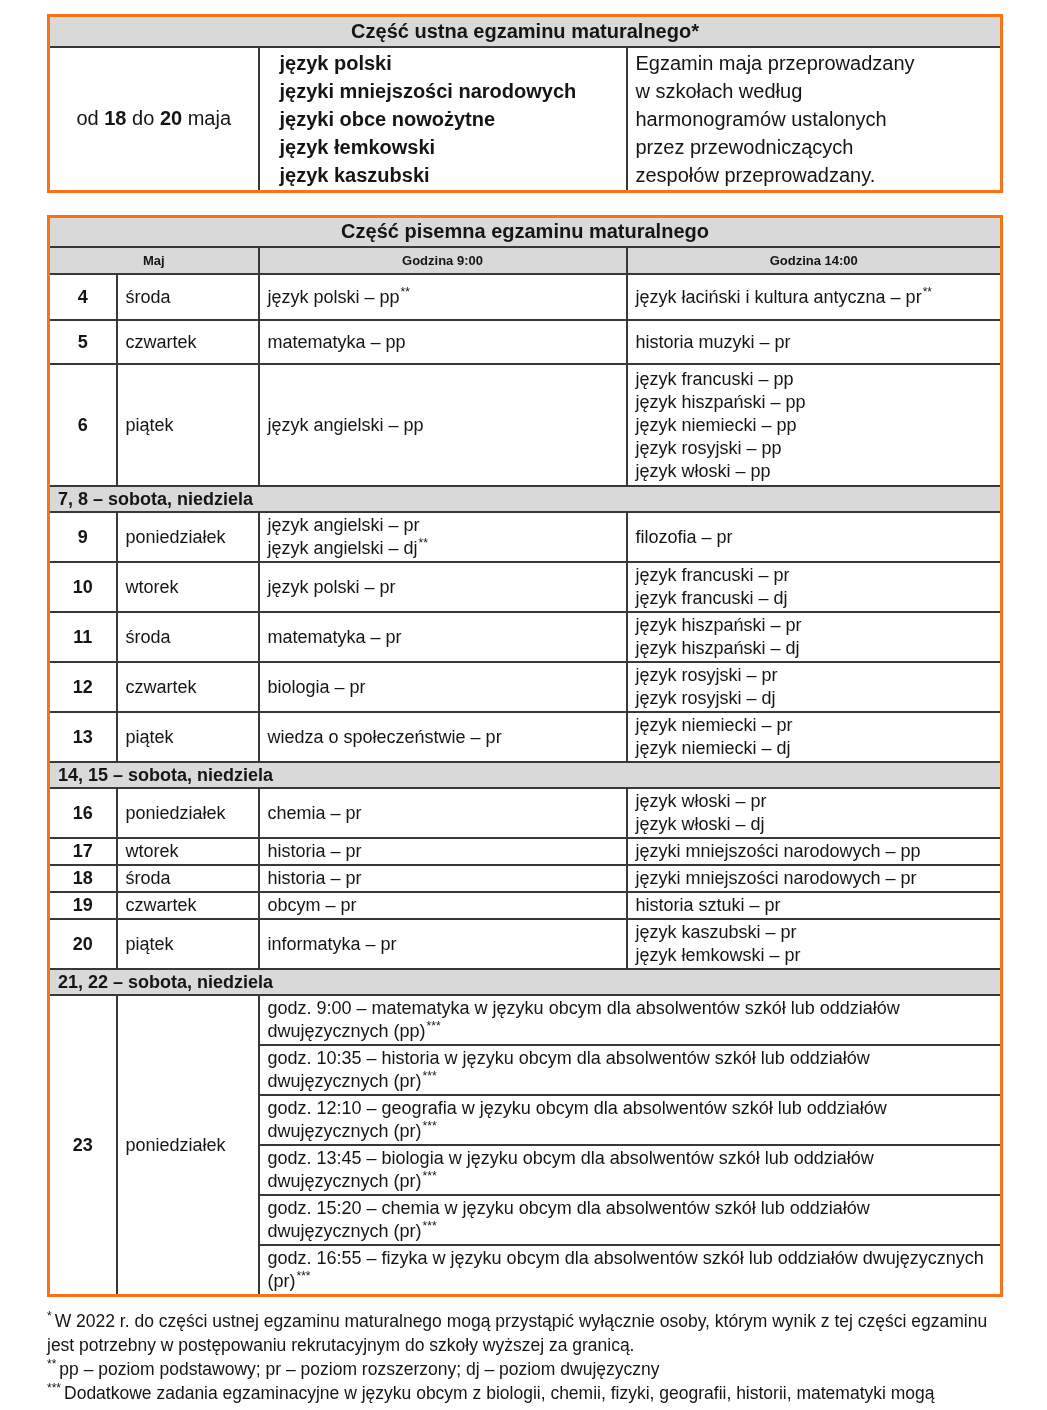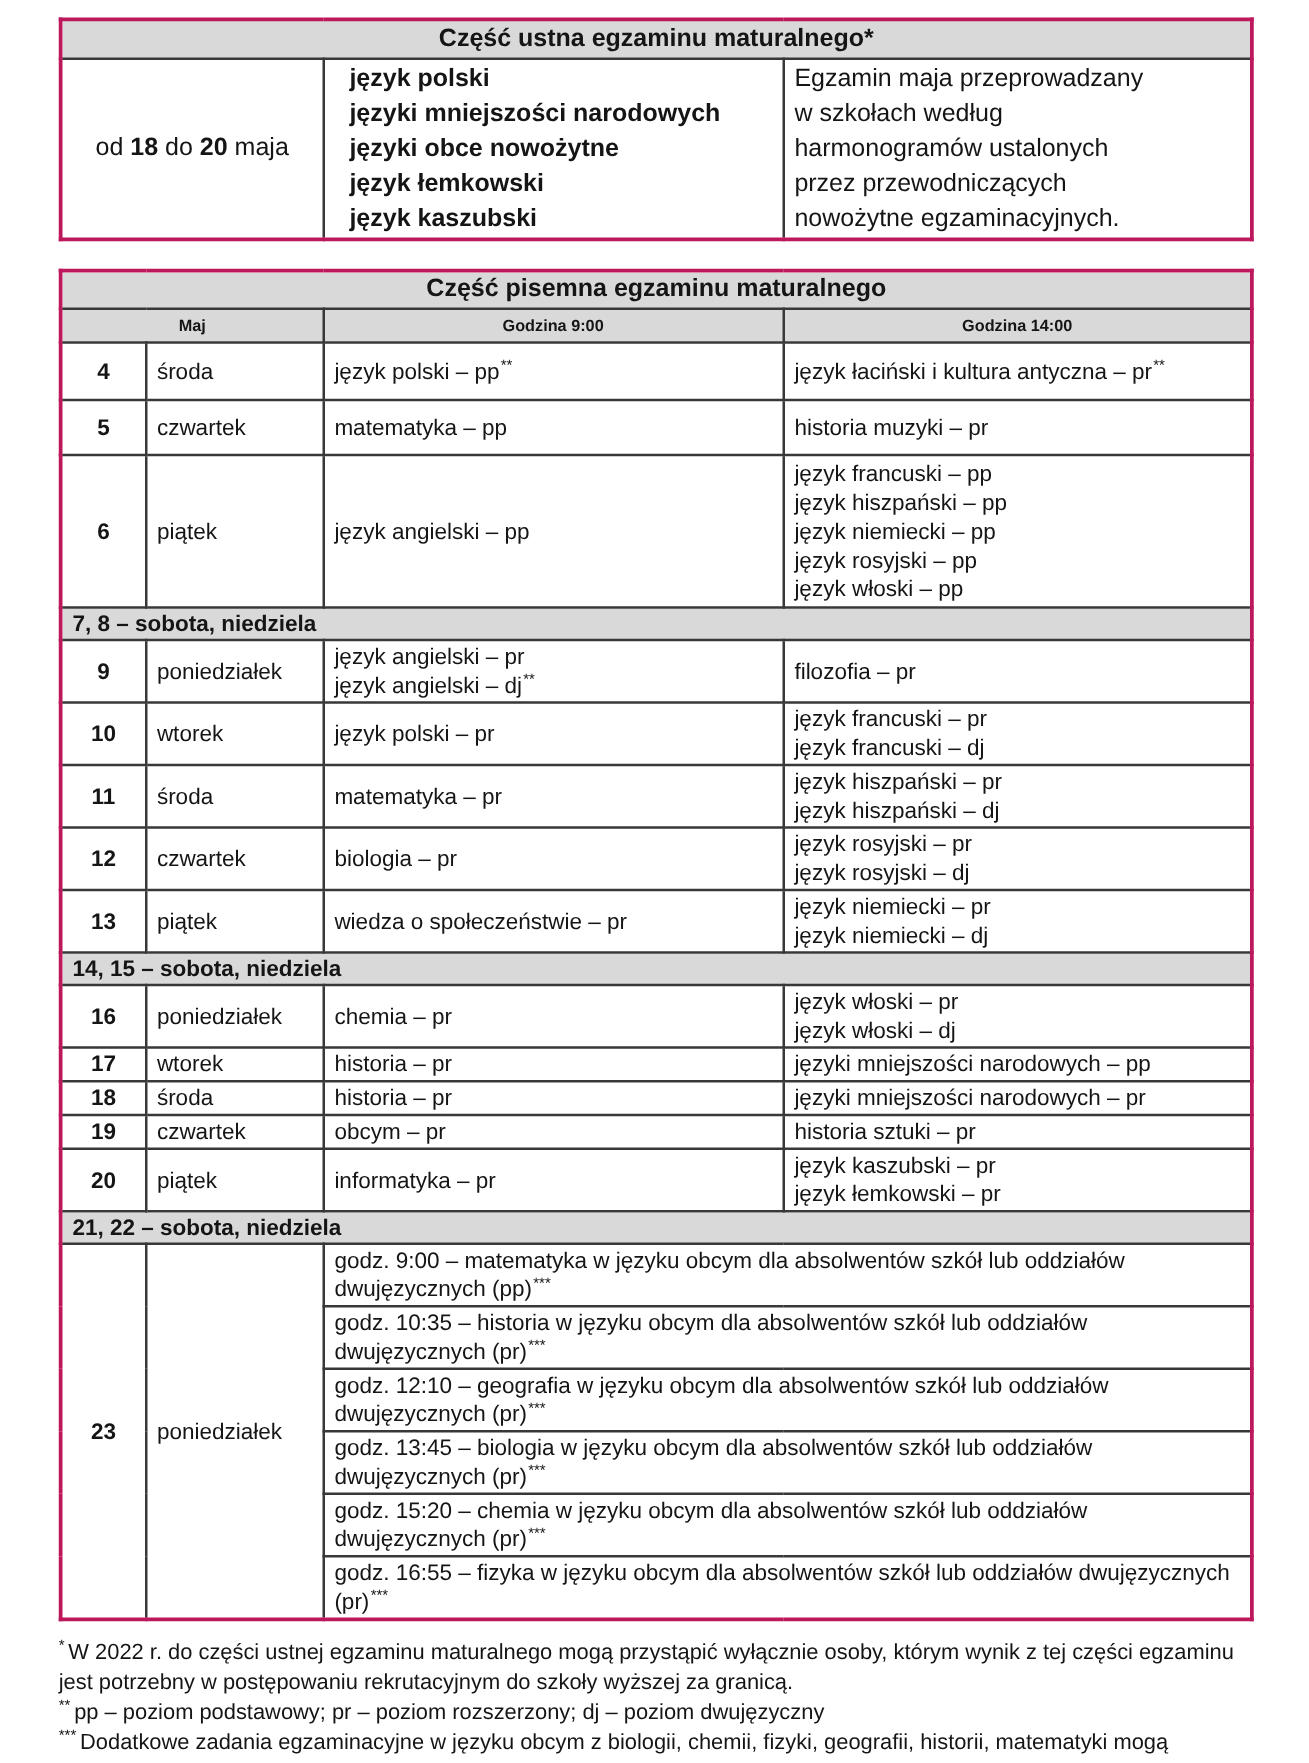--- a/index.html
+++ b/index.html
@@ -9,21 +9,21 @@
     padding: 14px 47px 0;
     font-family: "Liberation Sans", "DejaVu Sans", sans-serif;
     color: #151515;
     background: #ffffff;
     overflow: hidden;
   }
   .tbl {
     border-collapse: collapse;
     table-layout: fixed;
     width: 953px;
-    border: 3px solid #be185d;
+    border: 3px solid #f97316;
   }
   .tbl td {
     border: 2px solid #383838;
     vertical-align: middle;
     padding: 1px 8px;
     overflow: hidden;
   }
   .band { background: #d9d9d9; text-align: center; font-weight: 700; }
   .title { font-size: 20px; }
   .colhdr { font-size: 13px; }
@@ -72,21 +72,21 @@
             <div class="subj-line">języki mniejszości narodowych</div>
             <div class="subj-line">języki obce nowożytne</div>
             <div class="subj-line">język łemkowski</div>
             <div class="subj-line">język kaszubski</div>
           </td>
         <td id="oral-note">
             <div class="note-line">Egzamin maja przeprowadzany</div>
             <div class="note-line">w szkołach według</div>
             <div class="note-line">harmonogramów ustalonych</div>
             <div class="note-line">przez przewodniczących</div>
-            <div class="note-line">nowożytne egzaminacyjnych.</div>
+            <div class="note-line">zespołów przeprowadzany.</div>
           </td>
       </tr>
     </tbody>
   </table>
 
   <table class="tbl written">
     <colgroup>
         <col style="width:68px">
         <col style="width:142px">
         <col style="width:368px">

